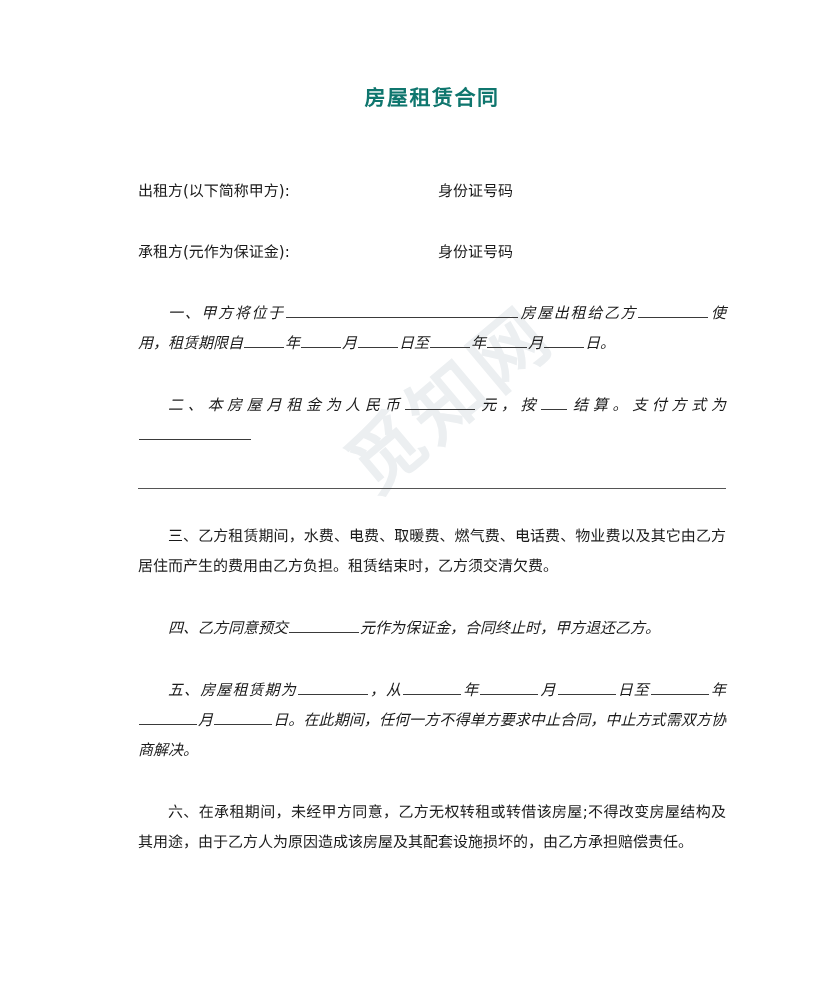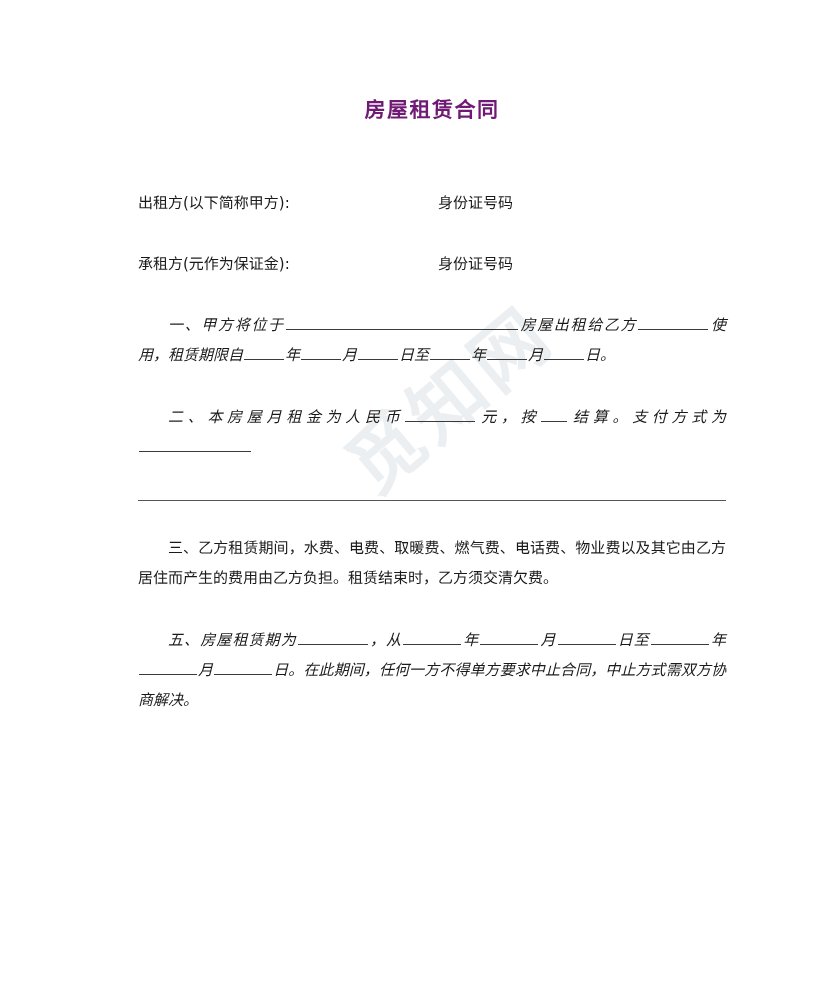--- a/index.html
+++ b/index.html
@@ -58,22 +58,22 @@
     padding: 0 104px 0 138px;
     box-sizing: border-box;
     width: 830px;
   }
 
   .doc-title {
     text-align: center;
     font-size: 21px;
     font-weight: 700;
     letter-spacing: 1.5px;
-    color: #701a75;
-    margin: 12px;
+    color: #0f766e;
+    margin: 0;
     padding-top: 84px;
     line-height: 1.4;
   }
 
   .party-block {
     margin-top: 64px;
   }
   .party-row {
     display: flex;
     align-items: baseline;
@@ -161,20 +161,24 @@
       <span class="seg">一、甲方将位于</span><span class="blank b-xl"></span><span class="seg">房屋出租给乙方</span><span class="blank b-m"></span><span class="seg">使用，租赁期限自</span><span class="blank b-xs"></span><span class="seg">年</span><span class="blank b-xs"></span><span class="seg">月</span><span class="blank b-xs"></span><span class="seg">日至</span><span class="blank b-xs"></span><span class="seg">年</span><span class="blank b-xs"></span><span class="seg">月</span><span class="blank b-xs"></span><span class="seg">日。</span>
     </p>
 
     <p class="clause indent">
       <span class="seg">二、本房屋月租金为人民币</span><span class="blank b-m"></span><span class="seg">元，按</span><span class="blank b-xxs"></span><span class="seg">结算。支付方式为</span><span class="blank b-l"></span>
     </p>
     <hr class="rule-line">
 
     <p class="clause indent">三、乙方租赁期间，水费、电费、取暖费、燃气费、电话费、物业费以及其它由乙方居住而产生的费用由乙方负担。租赁结束时，乙方须交清欠费。</p>
 
+    <p class="clause indent">
+      <span class="seg">四、乙方同意预交</span><span class="blank b-m"></span><span class="seg">元作为保证金，合同终止时，甲方退还乙方。</span>
+    </p>
 
     <p class="clause indent">
       <span class="seg">五、房屋租赁期为</span><span class="blank b-m"></span><span class="seg">，从</span><span class="blank b-s"></span><span class="seg">年</span><span class="blank b-s"></span><span class="seg">月</span><span class="blank b-s"></span><span class="seg">日至</span><span class="blank b-s"></span><span class="seg">年</span><span class="blank b-s"></span><span class="seg">月</span><span class="blank b-s"></span><span class="seg">日。在此期间，任何一方不得单方要求中止合同，中止方式需双方协商解决。</span>
     </p>
 
+    <p class="clause indent">六、在承租期间，未经甲方同意，乙方无权转租或转借该房屋;不得改变房屋结构及其用途，由于乙方人为原因造成该房屋及其配套设施损坏的，由乙方承担赔偿责任。</p>
 
   </div>
 </div>
 
 </body></html>

